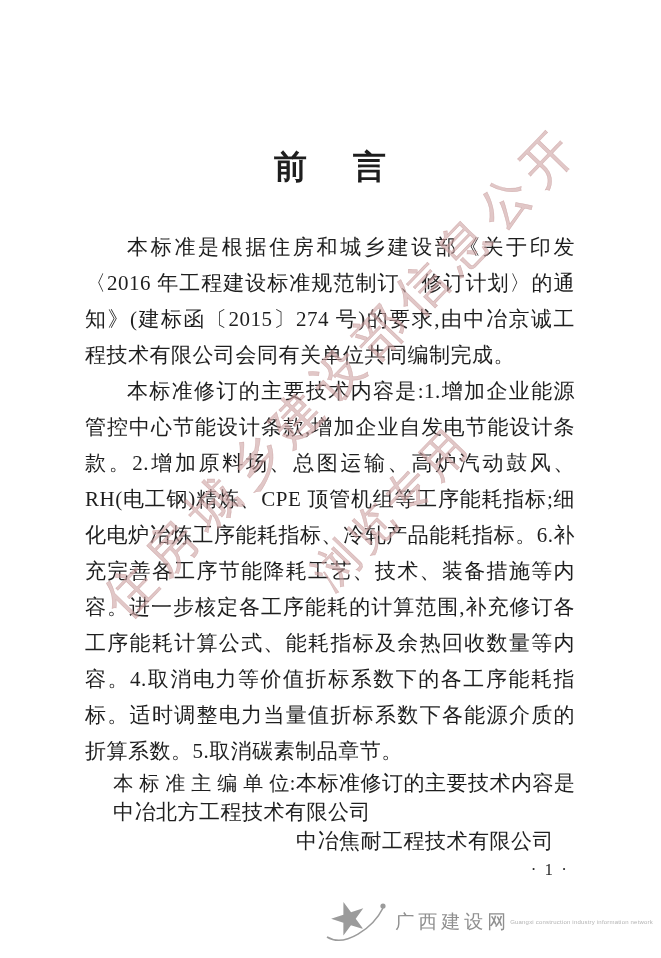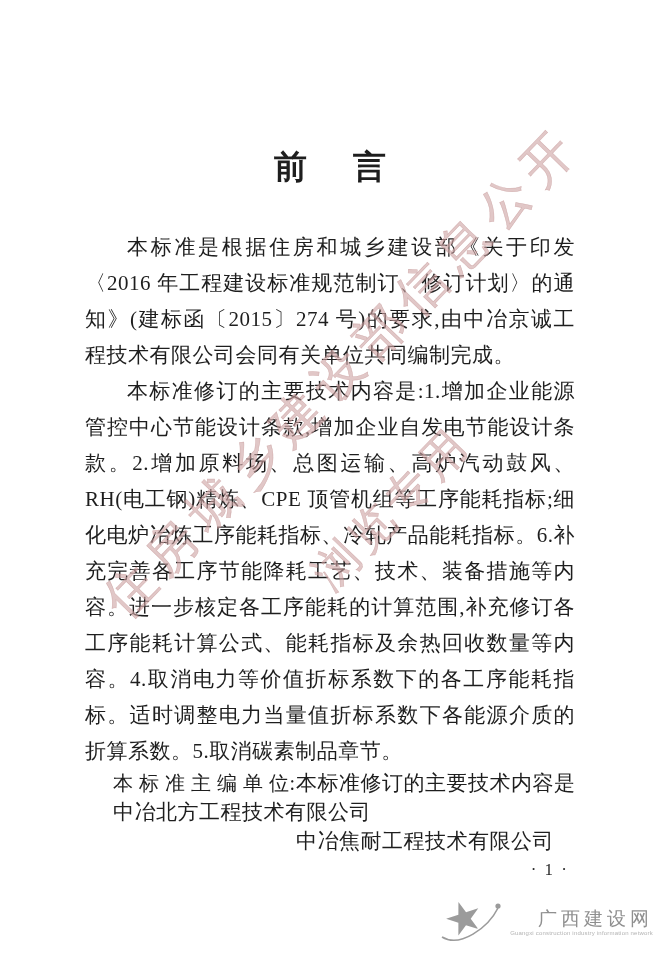--- a/index.html
+++ b/index.html
@@ -49,20 +49,21 @@
     text-align:justify;
     text-justify:inter-ideograph;
     text-indent:2em;
     letter-spacing:0.5px;
   }
   .editor-row{
     display:flex;
     padding-left:28px;
     font-size:21px;line-height:29px;
     letter-spacing:0.5px;
+    text-align:center;
   }
   .editor-label{
     flex:0 0 183px;
     font-size:20px;
     white-space:pre;
     overflow:visible;
   }
   .editor-name{white-space:nowrap;}
   .page-number{
     position:absolute;
@@ -80,21 +81,21 @@
   }
   .logo-star{position:relative;width:62px;height:52px;}
   .logo-star .star-glyph{
     position:absolute;left:4px;top:-4px;
     font-size:44px;line-height:52px;
     color:#9b9b9b;
     transform:rotate(-18deg);
     font-family:"DejaVu Sans",sans-serif;
   }
   .logo-star svg{position:absolute;left:0;top:0;}
-  .logo-text{display:flex;flex-direction:column;align-items:flex-end;}
+  .logo-text{display:flex;flex-direction:row;align-items:center;}
   .logo-name{
     font-size:19px;letter-spacing:4px;
     color:#8f8f8f;
     font-family:"Liberation Serif","DejaVu Serif",serif;
     line-height:22px;
   }
   .logo-tagline{
     font-size:6px;letter-spacing:0.2px;
     color:#b3b3b3;
     font-family:"Liberation Sans","DejaVu Sans",sans-serif;

